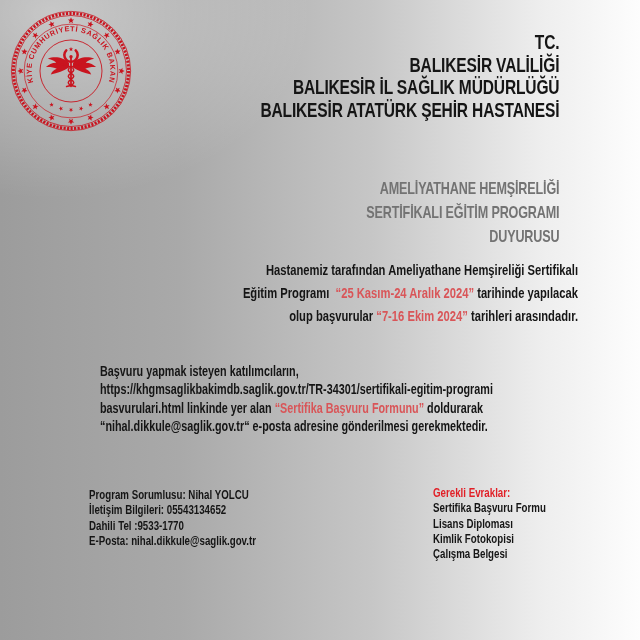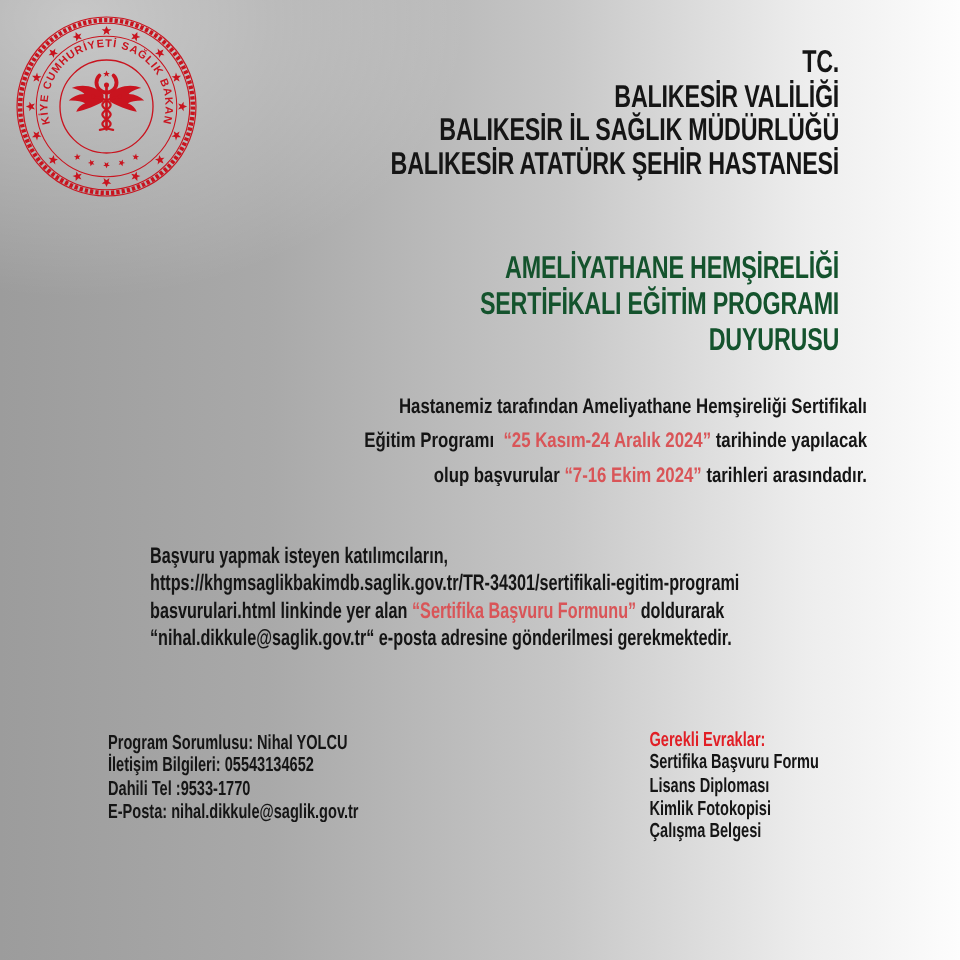--- a/index.html
+++ b/index.html
@@ -11,24 +11,24 @@
       linear-gradient(to right, #9c9c9c 0%, #a9a9a9 28%, #c6c6c6 58%, #ededed 84%, #fdfdfd 100%);
   }
   .abs{position:absolute;}
   .blk{font-weight:bold;color:#151515;}
   .cond-c{transform:scaleX(0.74);transform-origin:50% 0;}
   .cond-c8{transform:scaleX(0.80);transform-origin:50% 0;}
   .cond-l{transform:scaleX(0.72);transform-origin:0 0;}
   .center{text-align:right;}
   .line{white-space:pre;}
   .header-block{left:20px;top:31px;width:620px;font-size:21px;line-height:22.5px;letter-spacing:-0.2px;}
-  .title-block{left:20px;top:167px;width:620px;font-size:21px;line-height:24px;color:#14532d;letter-spacing:-0.2px;}
+  .title-block{left:20px;top:177px;width:620px;font-size:17px;line-height:24px;color:#737373;letter-spacing:-0.2px;}
   .intro-block{left:20px;top:259px;width:620px;font-size:14px;line-height:23px;}
   .app-block{left:100px;top:362px;font-size:15px;line-height:18.4px;}
-  .contact-block{left:72px;top:487px;font-size:13.5px;line-height:15.3px;}
+  .contact-block{left:89px;top:487px;font-size:13.5px;line-height:15.3px;}
   .docs-block{left:433px;top:485px;font-size:13.5px;line-height:15.3px;}
   .red-soft{color:#d95558;}
   .red-strong{color:#e11f26;}
   .logo{left:8px;top:8px;width:126px;height:126px;}
 </style>
 </head>
 <body>
 
 <svg class="abs logo" viewBox="0 0 128 128" aria-hidden="true">
   <defs>

